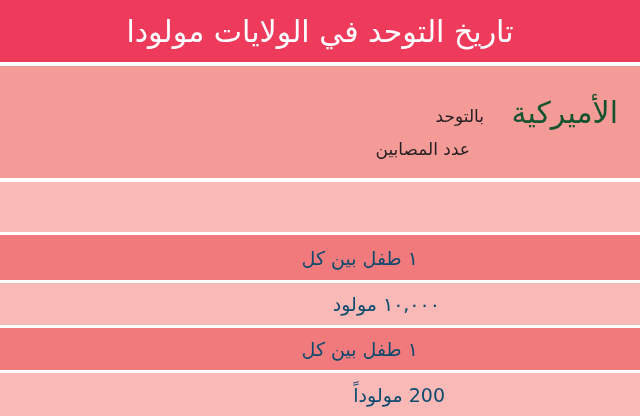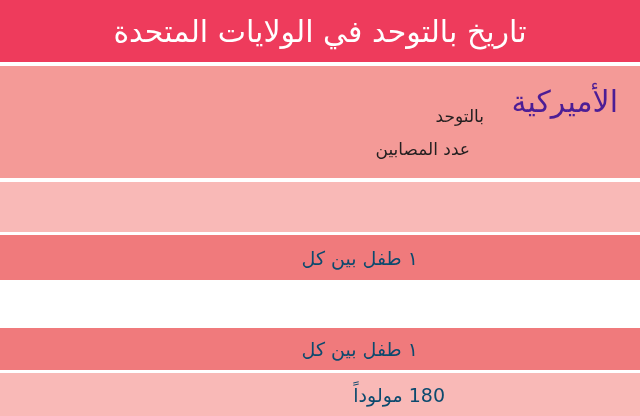--- a/index.html
+++ b/index.html
@@ -60,22 +60,22 @@
   .row.shade-dark    { background: #f07a7c; }
 
   
   .row-title-cont {
     top: 66px;
     height: 112px;
   }
   .title-cont-text {
     position: absolute;
     right: 22px;
-    top: 21px;
-    color: #4c1d95;
+    top: 32px;
+    color: #14532d;
     font-size: 30px;
     line-height: 1;
     white-space: nowrap;
   }
 
   .subhead-text {
     position: absolute;
     right: 170px;
     top: 34px;
     width: 230px;
@@ -127,40 +127,43 @@
   .row-stat2 .stat-text { right: 200px; }
   .row-stat3 .stat-text { right: 222px; }
   .row-stat4 .stat-text { right: 195px; }
 </style>
 </head>
 <body>
 
 <div class="infographic">
 
   <div class="header-band">
-    <div class="header-title">تاريخ بالتوحد في الولايات المتحدة</div>
+    <div class="header-title">تاريخ التوحد في الولايات مولودا</div>
   </div>
 
   <div class="row shade-medium row-title-cont">
     <div class="title-cont-text">الأميركية</div>
 
     <div class="subhead-text">
       <span class="line l2">بالتوحد</span>
       <span class="line l1">عدد المصابين</span>
     </div>
   </div>
 
   <div class="row shade-light row-spacer"></div>
 
   <div class="row shade-dark row-stat1">
     <span class="stat-text">١ طفل بين كل</span>
   </div>
 
+  <div class="row shade-light row-stat2">
+    <span class="stat-text">١٠,٠٠٠ مولود</span>
+  </div>
 
   <div class="row shade-dark row-stat3">
     <span class="stat-text">١ طفل بين كل</span>
   </div>
 
   <div class="row shade-light row-stat4">
-    <span class="stat-text">180 مولوداً</span>
+    <span class="stat-text">200 مولوداً</span>
   </div>
 
 </div>
 
 </body></html>

